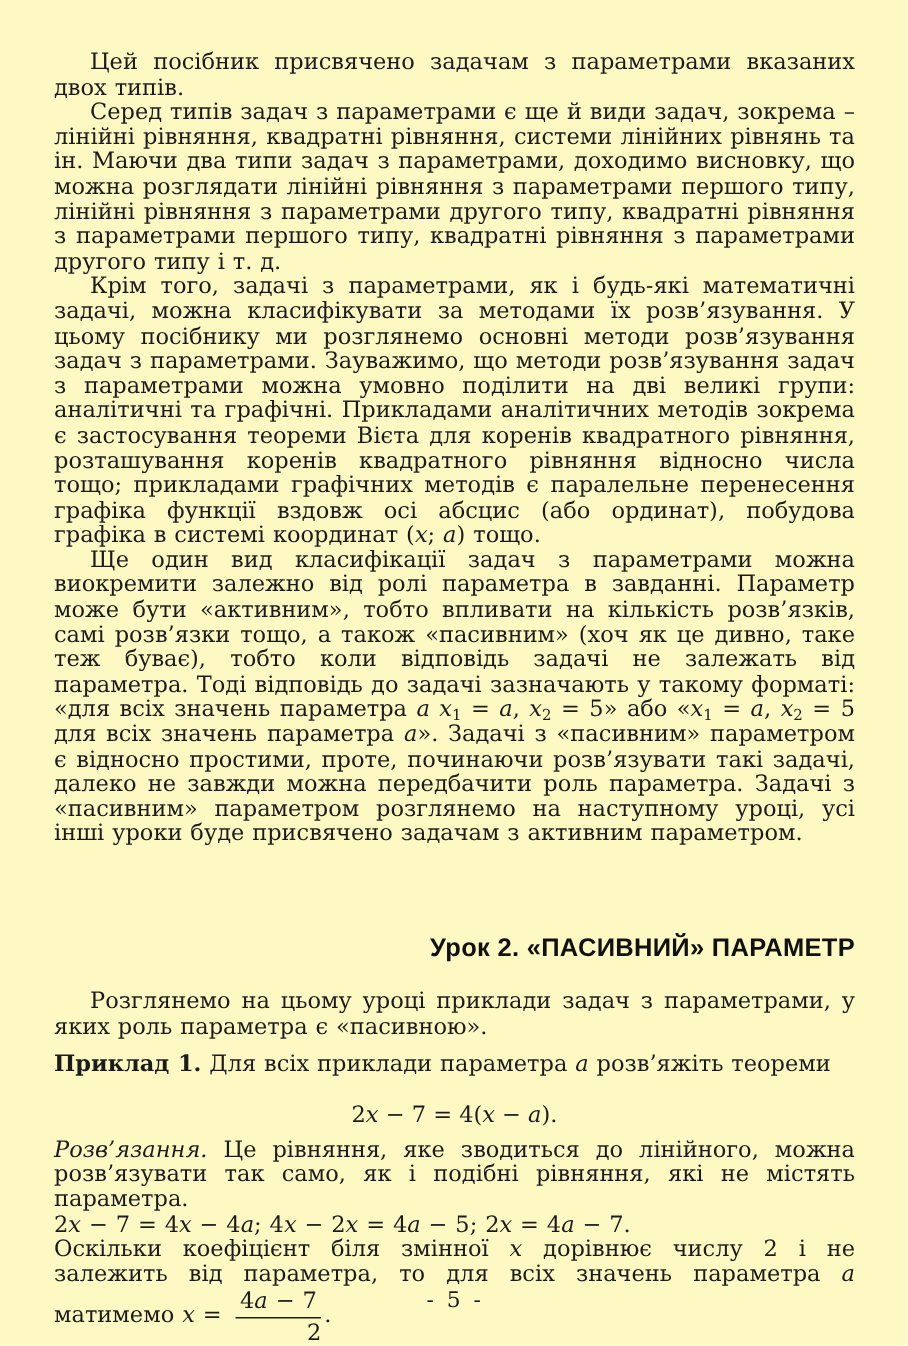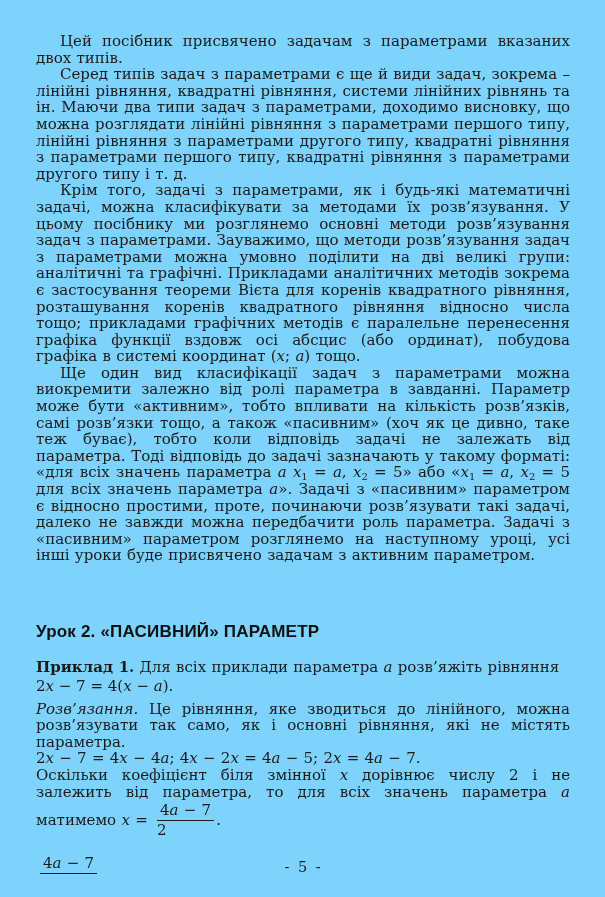--- a/index.html
+++ b/index.html
@@ -5,21 +5,21 @@
   html, body {
     margin: 0;
     padding: 0;
     background: #ffffff;
   }
   .page {
     position: relative;
     width: 605px;
     height: 897px;
     box-sizing: border-box;
-    background: #7dd3fc;
+    background: #fef9c3;
     color: #1b1b1b;
     font-family: "DejaVu Serif", serif;
     padding: 33px 35px 20px 36px;
     overflow: hidden;
   }
   .text-block {
     width: 534px;
   }
   p.body {
     margin: 0;
@@ -34,37 +34,37 @@
   sub.sub {
     font-size: 10px;
     line-height: 0;
     vertical-align: -3px;
     font-style: normal;
   }
   h1.heading {
     font-family: "Liberation Sans", sans-serif;
     font-weight: bold;
     font-size: 17px;
-    text-align: left;
+    text-align: right;
     color: #111111;
     margin: 58px 0 17px 0;
     letter-spacing: 0.2px;
   }
   p.example { margin-top: 9px; }
   .equation {
     font-size: 15px;
     line-height: 17px;
-    text-align: left;
-    margin: 2px 0 2px 0;
+    text-align: center;
+    margin: 17px 0 2px 0;
   }
   p.solution { margin-top: 6px; }
   p.answer { margin-top: 11px; }
   .frac {
     display: inline-block;
-    text-align: left;
+    text-align: right;
     vertical-align: middle;
     margin: 2px 2px 2px 4px;
     line-height: 1.15;
   }
   .frac .num {
     display: block;
     border-bottom: 1.2px solid #1b1b1b;
     padding: 0 3px 1px 3px;
   }
   .frac .den {
@@ -91,26 +91,27 @@
     <p class="body indent"><span>Цей посібник присвячено задачам з параметрами вказаних двох типів.</span></p>
 
     <p class="body indent"><span>Серед типів задач з параметрами є ще й види задач, зокрема – лінійні рівняння, квадратні рівняння, системи лінійних рівнянь та ін. Маючи два типи задач з параметрами, доходимо висновку, що можна розглядати лінійні рівняння з параметрами першого типу, лінійні рівняння з параметрами другого типу, квадратні рівняння з параметрами першого типу, квадратні рівняння з параметрами другого типу і т. д.</span></p>
 
     <p class="body indent"><span>Крім того, задачі з параметрами, як і будь-які математичні задачі, можна класифікувати за методами їх розв’язування. У цьому посібнику ми розглянемо основні методи розв’язування задач з параметрами. Зауважимо, що методи розв’язування задач з параметрами можна умовно поділити на дві великі групи: аналітичні та графічні. Прикладами аналітичних методів зокрема є застосування теореми Вієта для коренів квадратного рівняння, розташування коренів квадратного рівняння відносно числа тощо; прикладами графічних методів є паралельне перенесення графіка функції вздовж осі абсцис (або ординат), побудова графіка в системі координат (</span><span class="it">x</span><span>; </span><span class="it">a</span><span>) тощо.</span></p>
 
     <p class="body indent"><span>Ще один вид класифікації задач з параметрами можна виокремити залежно від ролі параметра в завданні. Параметр може бути «активним», тобто впливати на кількість розв’язків, самі розв’язки тощо, а також «пасивним» (хоч як це дивно, таке теж буває), тобто коли відповідь задачі не залежать від параметра. Тоді відповідь до задачі зазначають у такому форматі: «для всіх значень параметра </span><span class="it">a</span><span> </span><span class="it">x</span><sub class="sub">1</sub><span> = </span><span class="it">a</span><span>, </span><span class="it">x</span><sub class="sub">2</sub><span> = 5» або «</span><span class="it">x</span><sub class="sub">1</sub><span> = </span><span class="it">a</span><span>, </span><span class="it">x</span><sub class="sub">2</sub><span> = 5 для всіх значень параметра </span><span class="it">a</span><span>». Задачі з «пасивним» параметром є відносно простими, проте, починаючи розв’язувати такі задачі, далеко не завжди можна передбачити роль параметра. Задачі з «пасивним» параметром розглянемо на наступному уроці, усі інші уроки буде присвячено задачам з активним параметром.</span></p>
 
     <h1 class="heading">Урок 2. «ПАСИВНИЙ» ПАРАМЕТР</h1>
 
+    <p class="body indent"><span>Розглянемо на цьому уроці приклади задач з параметрами, у яких роль параметра є «пасивною».</span></p>
 
-    <p class="body example"><span class="bd">Приклад 1.</span><span> Для всіх приклади параметра </span><span class="it">a</span><span> розв’яжіть рівняння</span></p>
+    <p class="body example"><span class="bd">Приклад 1.</span><span> Для всіх приклади параметра </span><span class="it">a</span><span> розв’яжіть теореми</span></p>
 
     <div class="equation"><span>2</span><span class="it">x</span><span> − 7 = 4(</span><span class="it">x</span><span> − </span><span class="it">a</span><span>).</span></div>
 
-    <p class="body solution"><span class="it">Розв’язання.</span><span> Це рівняння, яке зводиться до лінійного, можна розв’язувати так само, як і основні рівняння, які не містять параметра.</span></p>
+    <p class="body solution"><span class="it">Розв’язання.</span><span> Це рівняння, яке зводиться до лінійного, можна розв’язувати так само, як і подібні рівняння, які не містять параметра.</span></p>
 
     <p class="body"><span>2</span><span class="it">x</span><span> − 7 = 4</span><span class="it">x</span><span> − 4</span><span class="it">a</span><span>; 4</span><span class="it">x</span><span> − 2</span><span class="it">x</span><span> = 4</span><span class="it">a</span><span> − 5; 2</span><span class="it">x</span><span> = 4</span><span class="it">a</span><span> − 7.</span></p>
 
     <p class="body"><span>Оскільки коефіцієнт біля змінної </span><span class="it">x</span><span> дорівнює числу 2 і не залежить від параметра, то для всіх значень параметра </span><span class="it">a</span><span> матимемо </span><span class="it">x</span><span> = </span><span class="frac"><span class="num"><span>4</span><span class="it">a</span><span> − 7</span></span><span class="den"><span>2</span></span></span><span>.</span></p>
 
     <p class="body answer"><span class="frac"><span class="num"><span>4</span><span class="it">a</span><span> − 7</span></span></span></p>
 
   </main>
 
   <footer class="page-number">- 5 -</footer>

